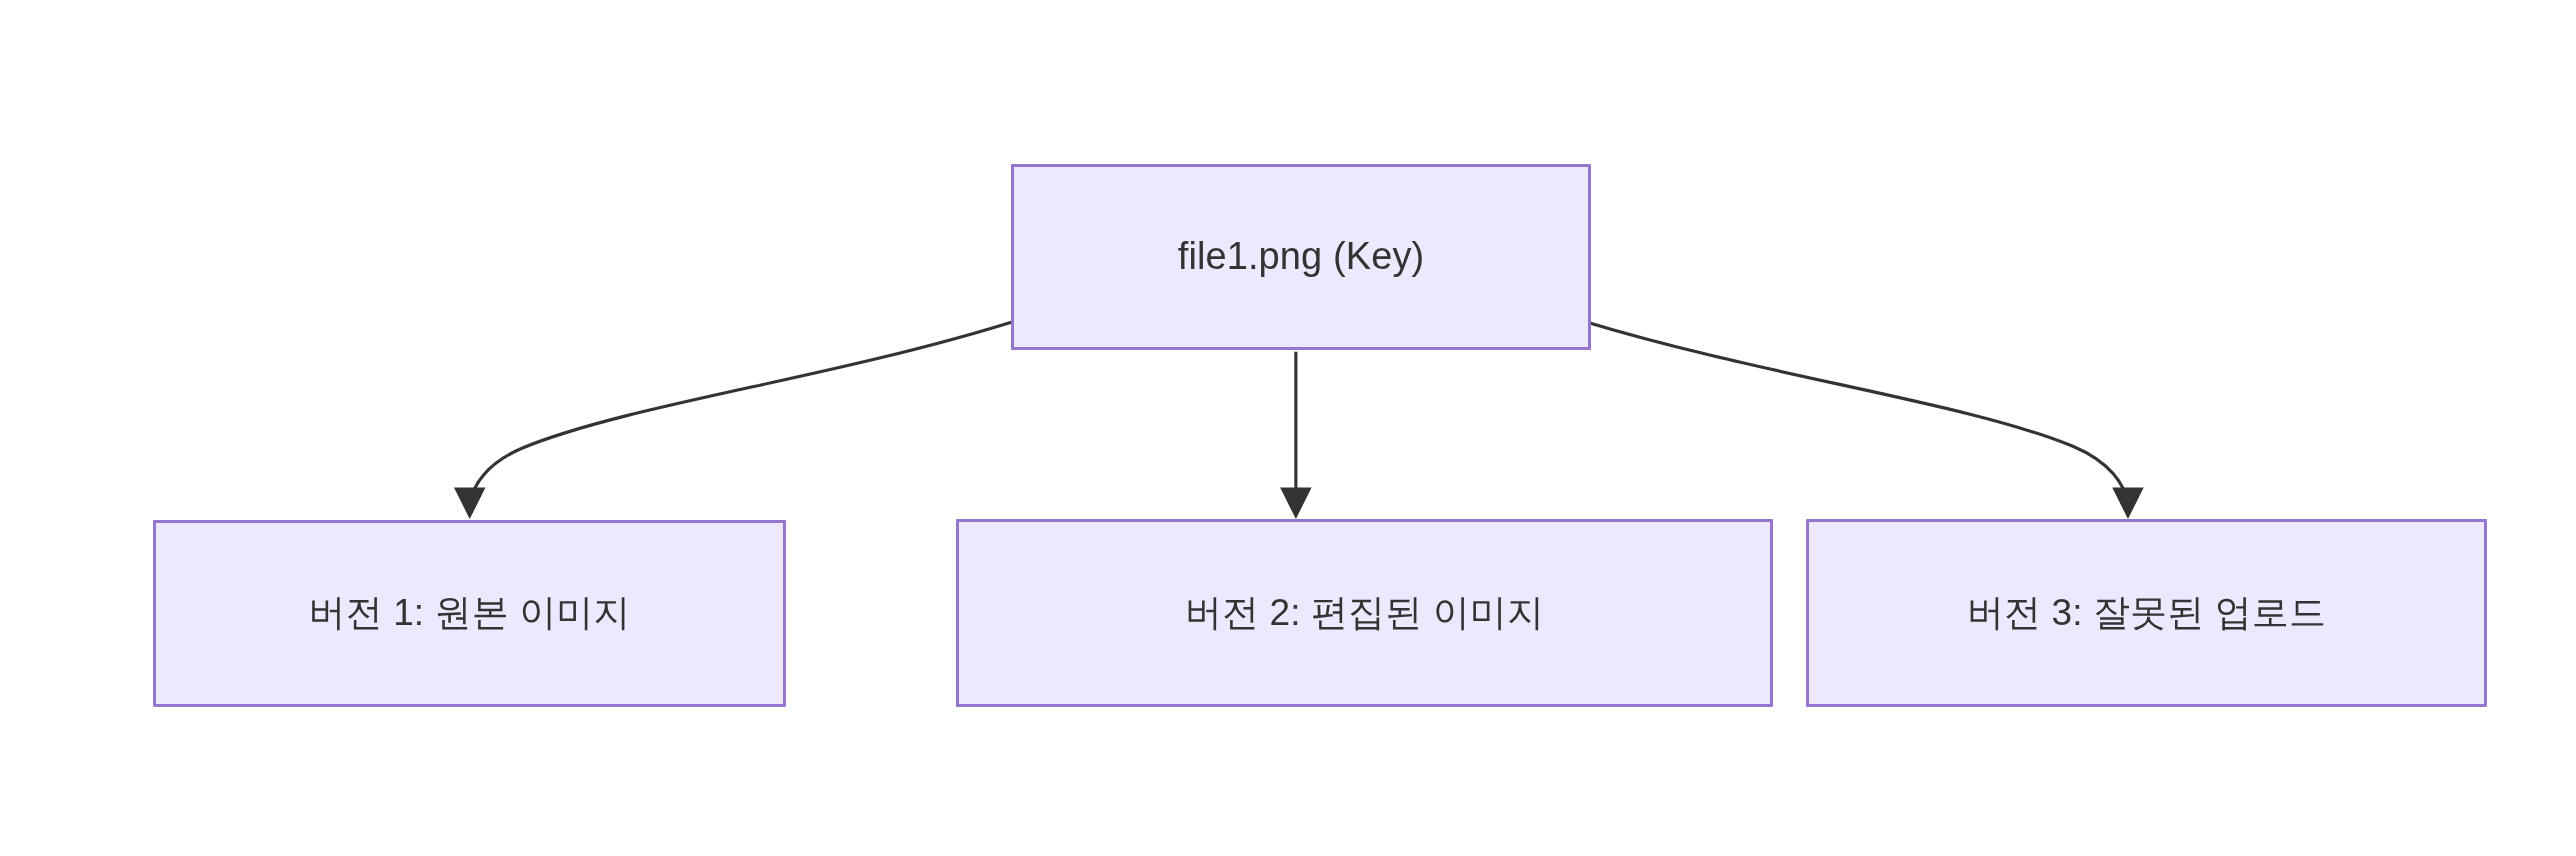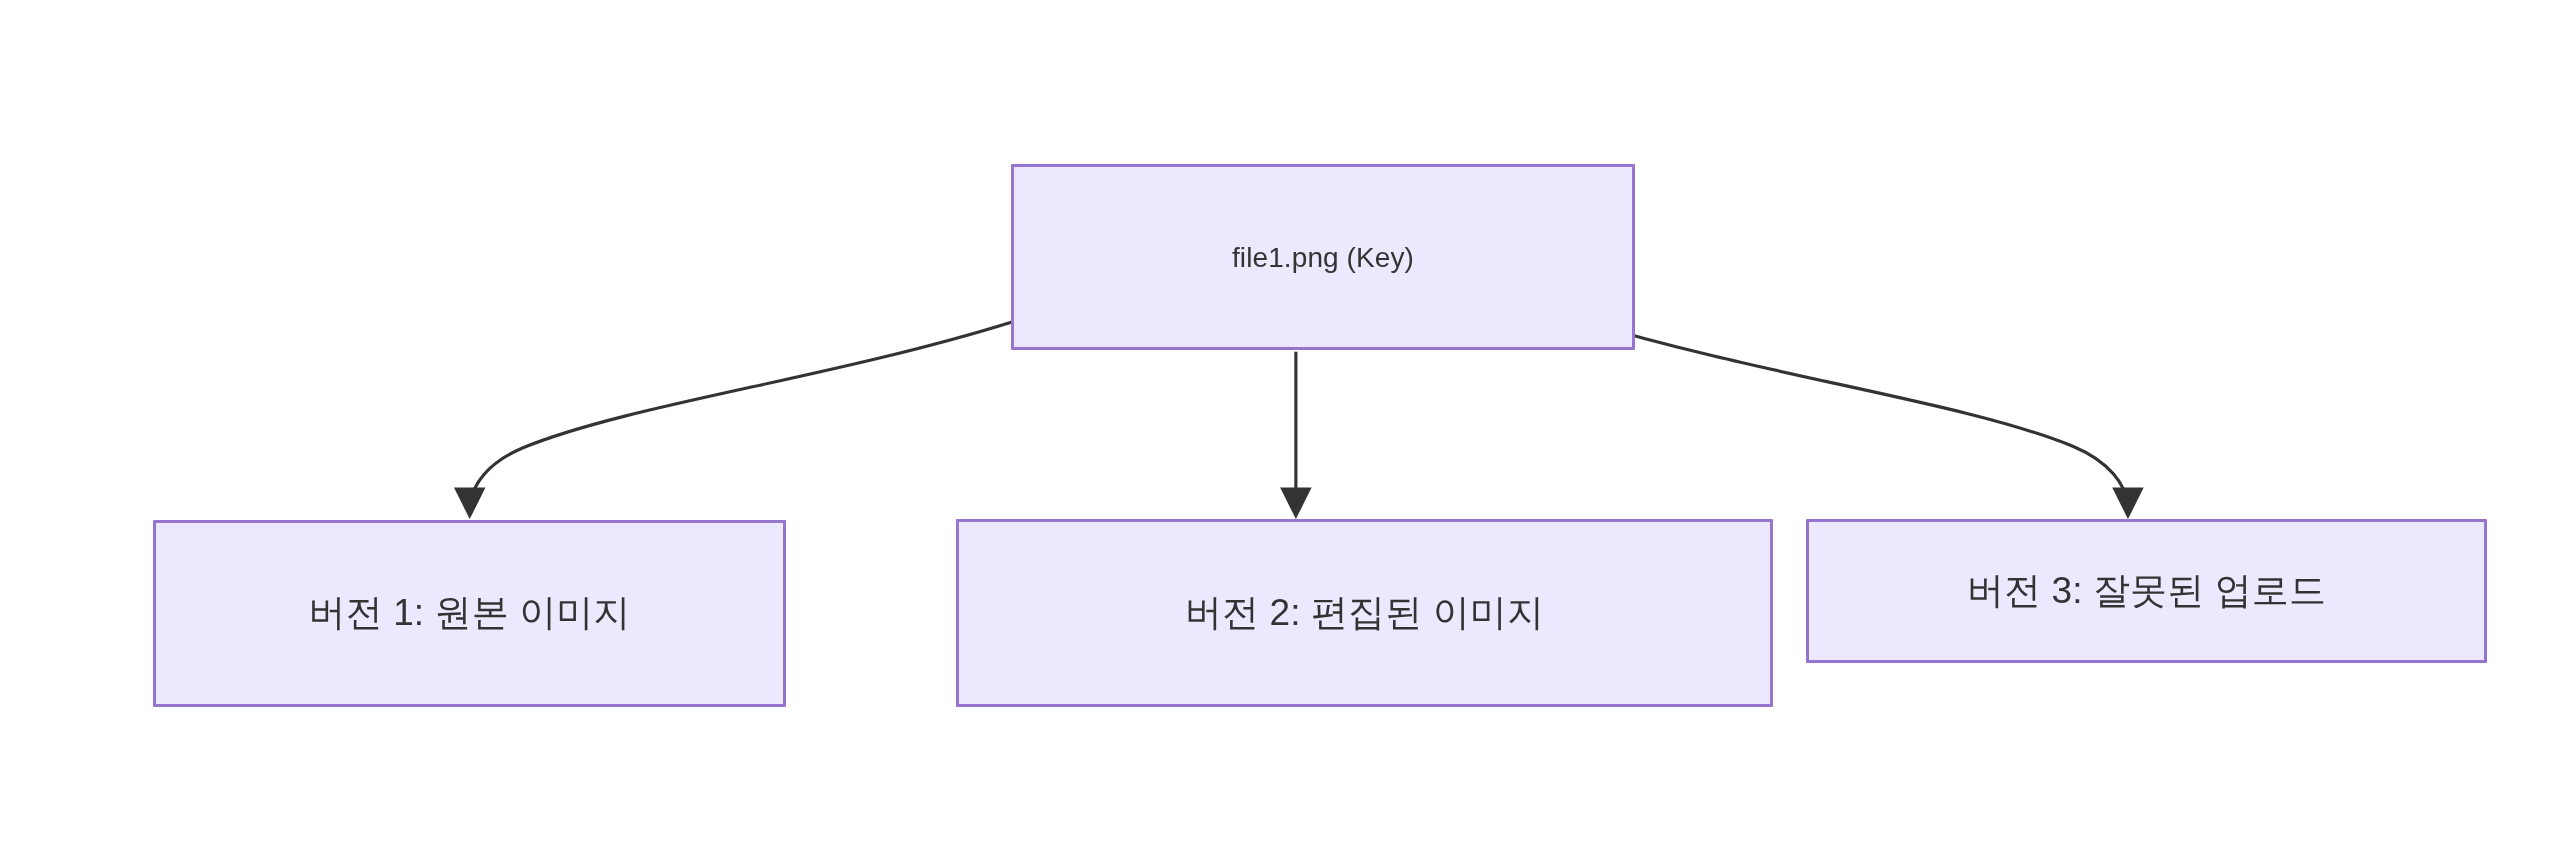--- a/index.html
+++ b/index.html
@@ -43,44 +43,44 @@
   .node-label {
     display: block;
     padding: 0 13.8px;
     white-space: nowrap;
   }
 
   
   #node-root {
     left: 1011px;
     top: 164px;
-    width: 624px;
+    width: 580px;
     height: 186px;
-    font-size: 28px;
+    font-size: 38px;
   }
   
   #node-v1 {
     left: 153px;
     top: 520px;
     width: 633px;
     height: 187px;
     font-size: 37px;
   }
   #node-v2 {
     left: 956px;
     top: 519px;
     width: 817px;
     height: 188px;
     font-size: 37px;
   }
   #node-v3 {
     left: 1806px;
     top: 519px;
     width: 681px;
-    height: 144px;
+    height: 188px;
     font-size: 37px;
   }
 
   .edge-path {
     fill: none;
     stroke: #333333;
     stroke-width: 3.2;
     stroke-linecap: butt;
   }
   .edge-arrow {

